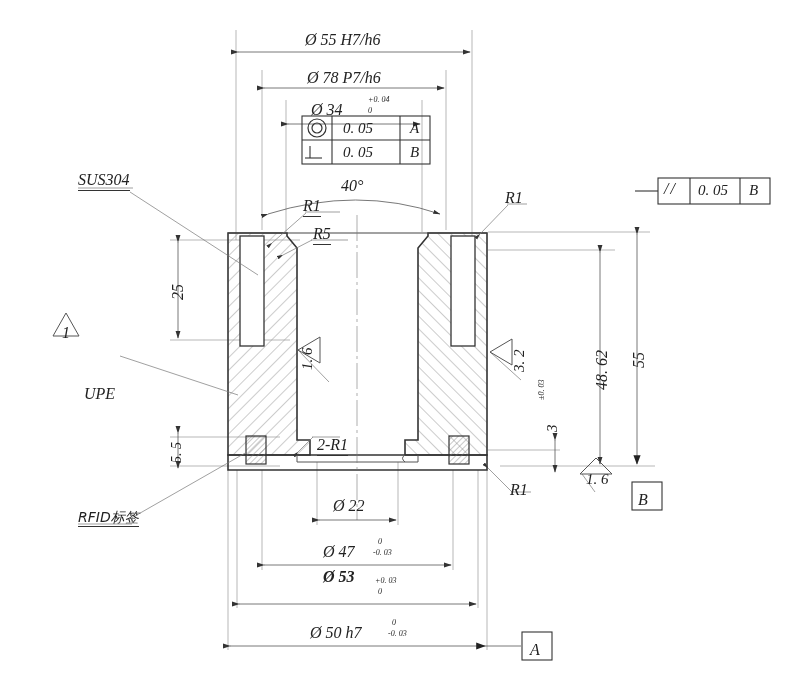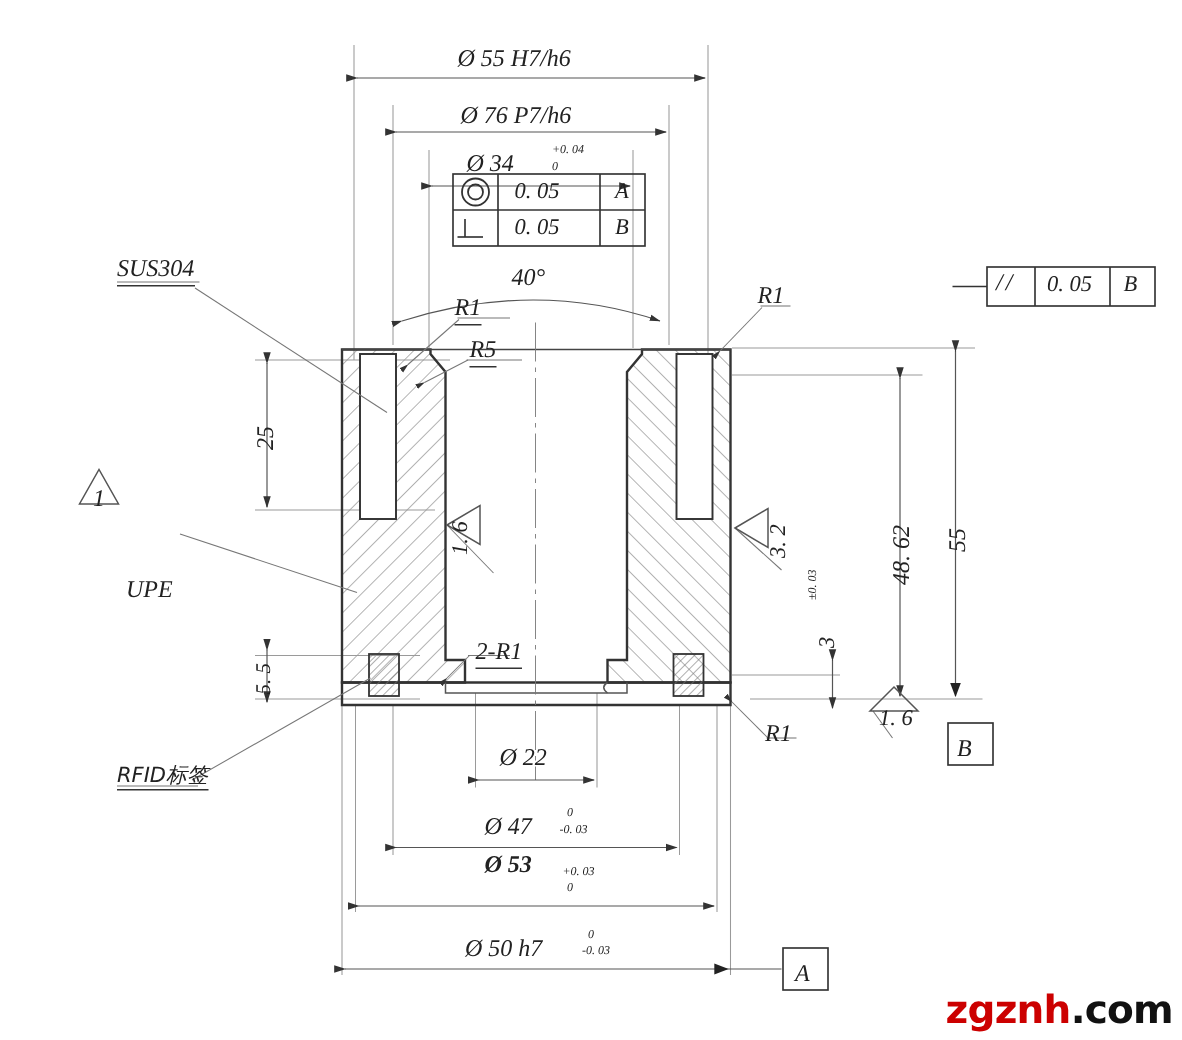--- a/index.html
+++ b/index.html
@@ -168,21 +168,21 @@
     <line x1="740" y1="178" x2="740" y2="204"></line>
     <line x1="635" y1="191" x2="658" y2="191"></line>
 
     <rect x="522" y="632" width="30" height="28"></rect>
     <rect x="632" y="482" width="30" height="28"></rect>
   </g>
 </svg>
 
 <div class="txt s16" style="left:305px;top:32px;">Ø 55  H7/h6</div>
 
-<div class="txt s16" style="left:307px;top:70px;">Ø 76  P7/h6</div>
+<div class="txt s16" style="left:307px;top:70px;">Ø 78  P7/h6</div>
 
 <div class="txt s16" style="left:311px;top:102px;">Ø 34</div>
 <div class="tol" style="left:368px;top:96px;">+0. 04</div>
 <div class="tol" style="left:368px;top:107px;">0</div>
 
 <div class="txt s16" style="left:341px;top:178px;">40°</div>
 
 <div class="txt s15" style="left:343px;top:121px;">0. 05</div>
 <div class="txt s15" style="left:410px;top:121px;">A</div>
 <div class="txt s15" style="left:343px;top:145px;">0. 05</div>
@@ -199,21 +199,21 @@
 
 <div class="txt s16" style="left:62px;top:325px;">1</div>
 <div class="txt s16" style="left:84px;top:338px;margin-top:48px;">UPE</div>
 
 <div class="txt cn ul" style="left:78px;top:510px;">RFID标签</div>
 
 <div class="txt s16 ul" style="left:303px;top:198px;">R1</div>
 <div class="txt s16 ul" style="left:313px;top:226px;">R5</div>
 <div class="txt s16" style="left:505px;top:190px;">R1</div>
 <div class="txt s16" style="left:510px;top:482px;">R1</div>
-<div class="txt s16 ul" style="left:317px;top:427px;">2-R1</div>
+<div class="txt s16 ul" style="left:317px;top:437px;">2-R1</div>
 
 <div class="txt s16 rot" style="left:170px;top:300px;">25</div>
 <div class="txt s14 rot" style="left:170px;top:463px;">5. 5</div>
 
 <div class="txt s16 rot" style="left:594px;top:390px;">48. 62</div>
 <div class="txt s16 rot" style="left:631px;top:368px;">55</div>
 
 <div class="txt s15 rot" style="left:545px;top:432px;">3</div>
 <div class="txt s8 rot" style="left:538px;top:400px;">±0. 03</div>
 
@@ -228,17 +228,14 @@
 <div class="tol" style="left:373px;top:549px;">-0. 03</div>
 
 <div class="txt s16" style="left:323px;top:569px;font-weight:bold;">Ø 53</div>
 <div class="tol" style="left:375px;top:577px;">+0. 03</div>
 <div class="tol" style="left:378px;top:588px;">0</div>
 
 <div class="txt s16" style="left:310px;top:625px;">Ø 50  h7</div>
 <div class="tol" style="left:392px;top:619px;">0</div>
 <div class="tol" style="left:388px;top:630px;">-0. 03</div>
 
-<div id="wm">
-  <span class="r">zgznh</span><span class="b">.com</span>
+
 </div>
 
-</div>
-
 </body></html>

